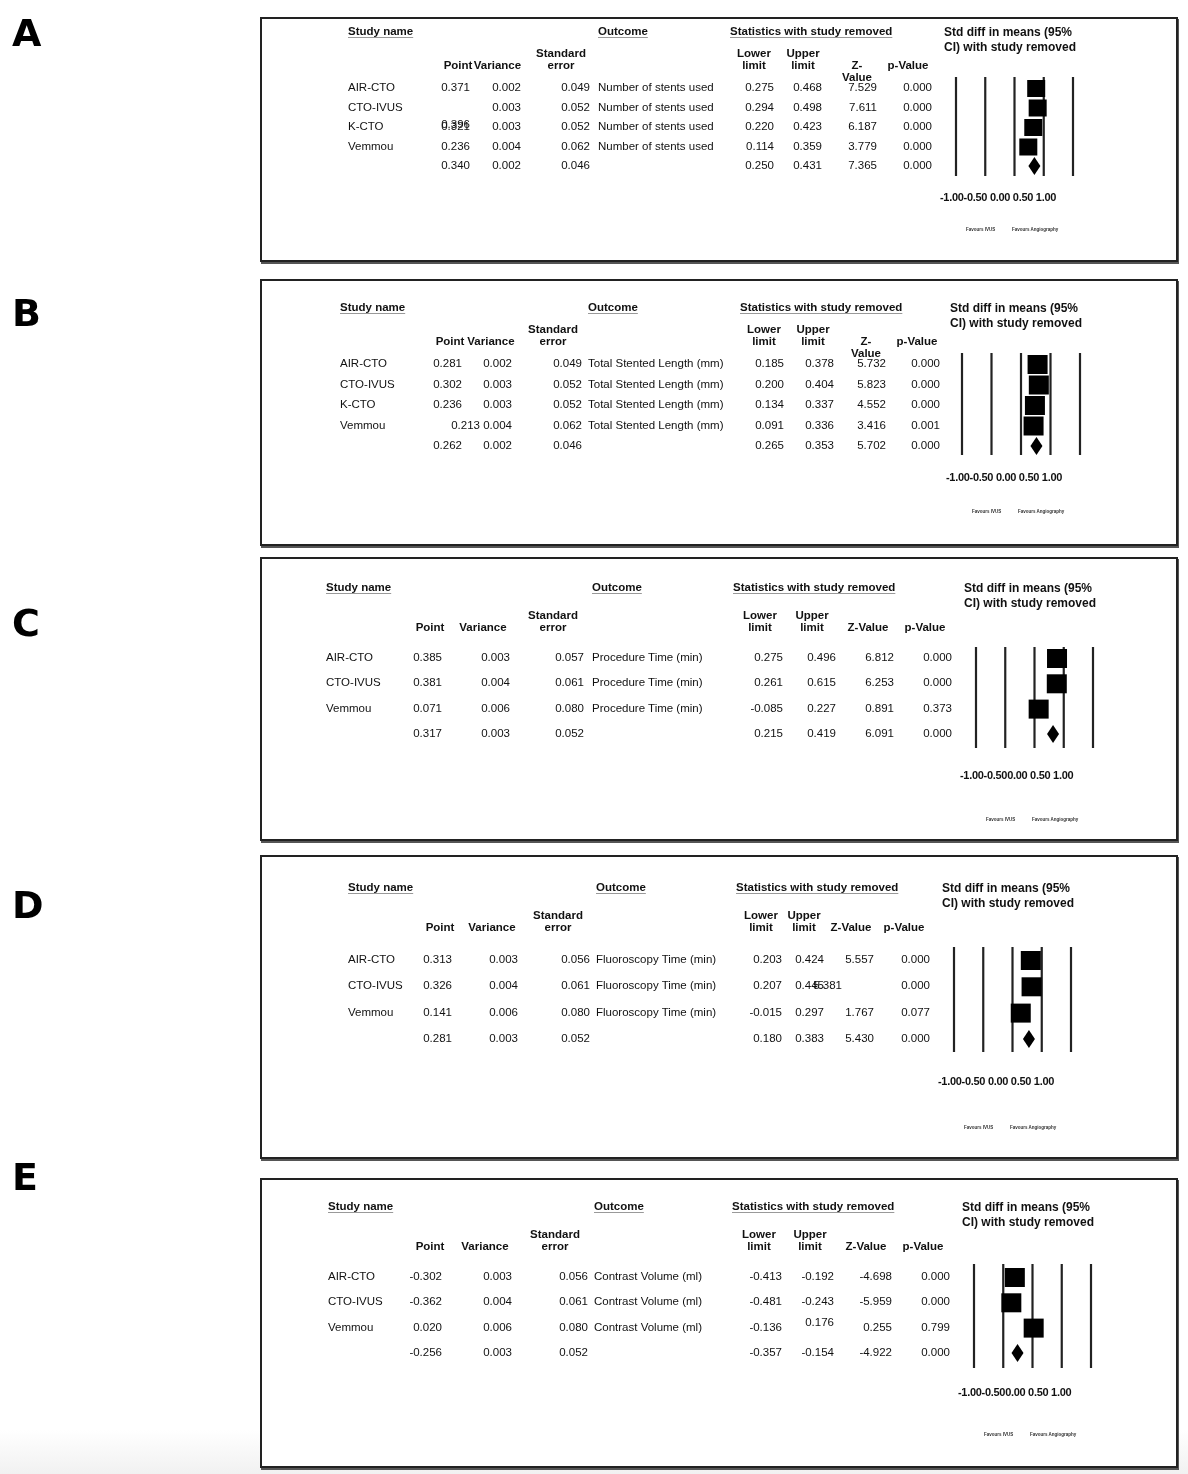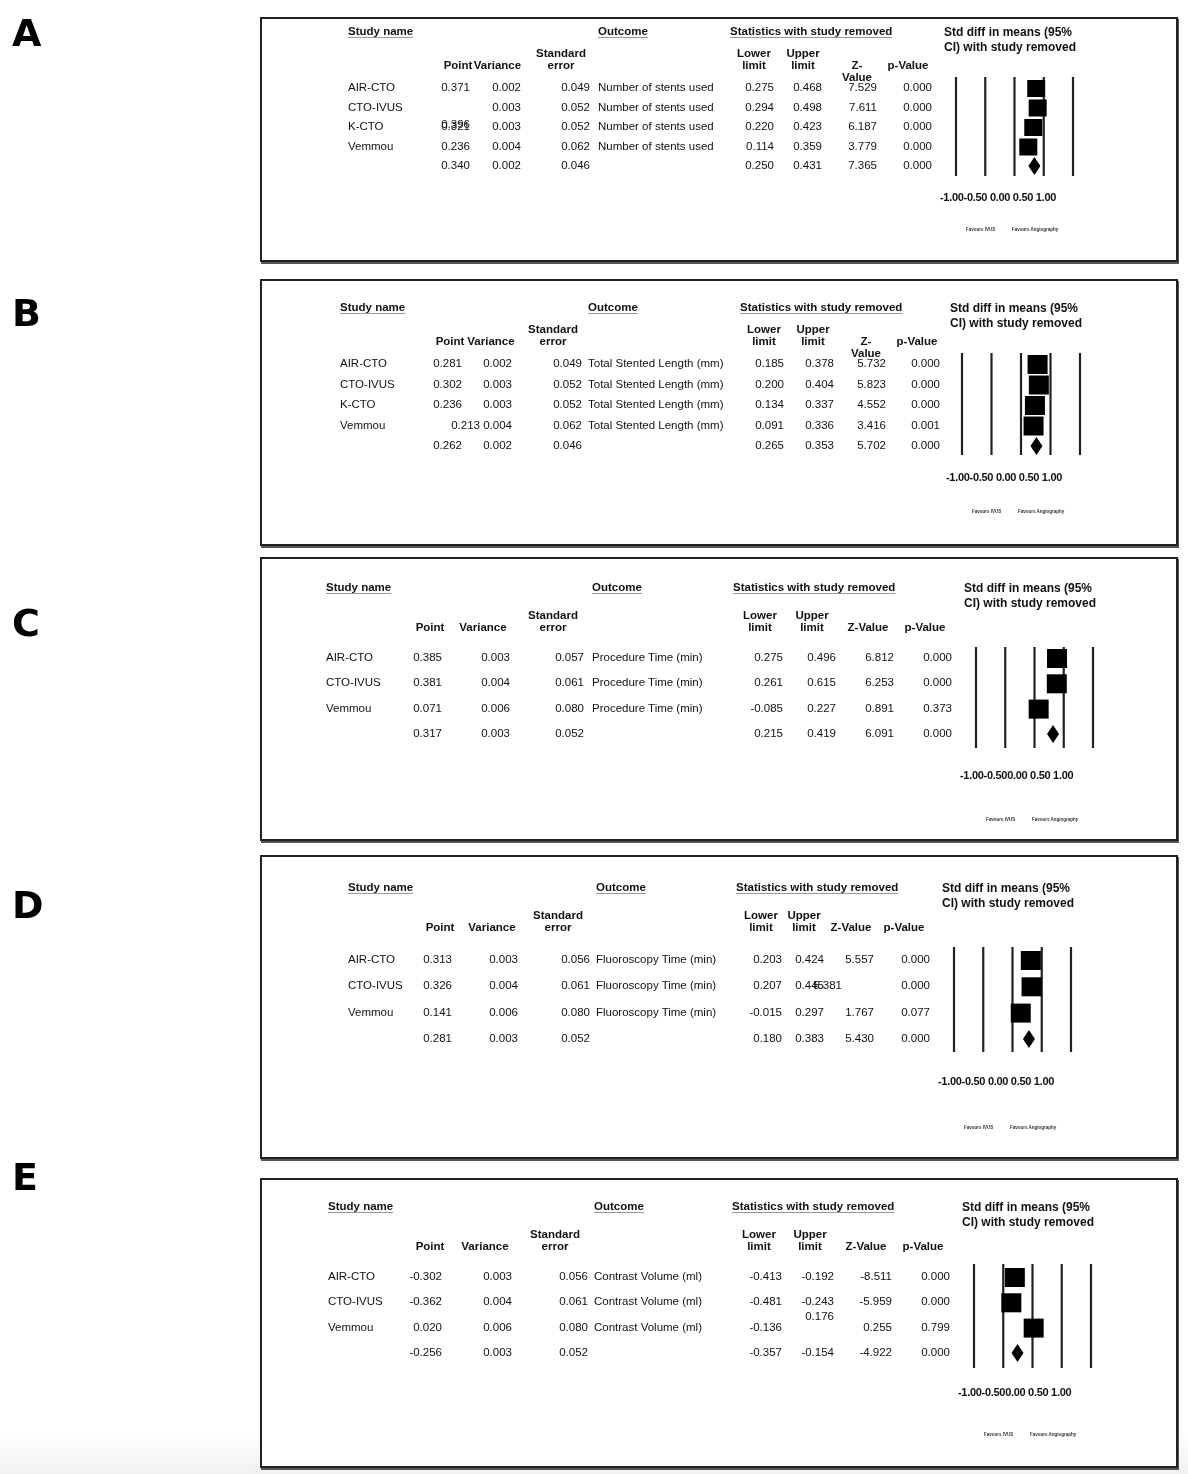--- a/index.html
+++ b/index.html
@@ -379,38 +379,38 @@
     </div>
     <div class="sub" style="left:578px;top:60px;width:52px">Z-Value</div>
     <div class="sub" style="left:634px;top:60px;width:54px">p-Value</div>
     <div class="cell " style="left:66px;top:90px">AIR-CTO</div>
     <div class="cell r" style="left:146px;top:90px;width:34px">-0.302</div>
     <div class="cell r" style="left:192px;top:90px;width:58px">0.003</div>
     <div class="cell r" style="left:260px;top:90px;width:66px">0.056</div>
     <div class="cell " style="left:332px;top:90px">Contrast Volume (ml)</div>
     <div class="cell r" style="left:474px;top:90px;width:46px">-0.413</div>
     <div class="cell r" style="left:524px;top:90px;width:48px">-0.192</div>
-    <div class="cell r" style="left:578px;top:90px;width:52px">-8.511</div>
+    <div class="cell r" style="left:578px;top:90px;width:52px">-4.698</div>
     <div class="cell r" style="left:634px;top:90px;width:54px">0.000</div>
     <div class="cell " style="left:66px;top:115.3px">CTO-IVUS</div>
     <div class="cell r" style="left:146px;top:115.3px;width:34px">-0.362</div>
     <div class="cell r" style="left:192px;top:115.3px;width:58px">0.004</div>
     <div class="cell r" style="left:260px;top:115.3px;width:66px">0.061</div>
     <div class="cell " style="left:332px;top:115.3px">Contrast Volume (ml)</div>
     <div class="cell r" style="left:474px;top:115.3px;width:46px">-0.481</div>
     <div class="cell r" style="left:524px;top:115.3px;width:48px">-0.243</div>
     <div class="cell r" style="left:578px;top:115.3px;width:52px">-5.959</div>
     <div class="cell r" style="left:634px;top:115.3px;width:54px">0.000</div>
     <div class="cell " style="left:66px;top:140.6px">Vemmou</div>
     <div class="cell r" style="left:146px;top:140.6px;width:34px">0.020</div>
     <div class="cell r" style="left:192px;top:140.6px;width:58px">0.006</div>
     <div class="cell r" style="left:260px;top:140.6px;width:66px">0.080</div>
     <div class="cell " style="left:332px;top:140.6px">Contrast Volume (ml)</div>
     <div class="cell r" style="left:474px;top:140.6px;width:46px">-0.136</div>
-    <div class="cell r" style="left:524px;top:130px;width:48px">0.176</div>
+    <div class="cell r" style="left:524px;top:136px;width:48px">0.176</div>
     <div class="cell r" style="left:578px;top:140.6px;width:52px">0.255</div>
     <div class="cell r" style="left:634px;top:140.6px;width:54px">0.799</div>
     <div class="cell " style="left:66px;top:165.9px"></div>
     <div class="cell r" style="left:146px;top:165.9px;width:34px">-0.256</div>
     <div class="cell r" style="left:192px;top:165.9px;width:58px">0.003</div>
     <div class="cell r" style="left:260px;top:165.9px;width:66px">0.052</div>
     <div class="cell " style="left:332px;top:165.9px"></div>
     <div class="cell r" style="left:474px;top:165.9px;width:46px">-0.357</div>
     <div class="cell r" style="left:524px;top:165.9px;width:48px">-0.154</div>
     <div class="cell r" style="left:578px;top:165.9px;width:52px">-4.922</div>

